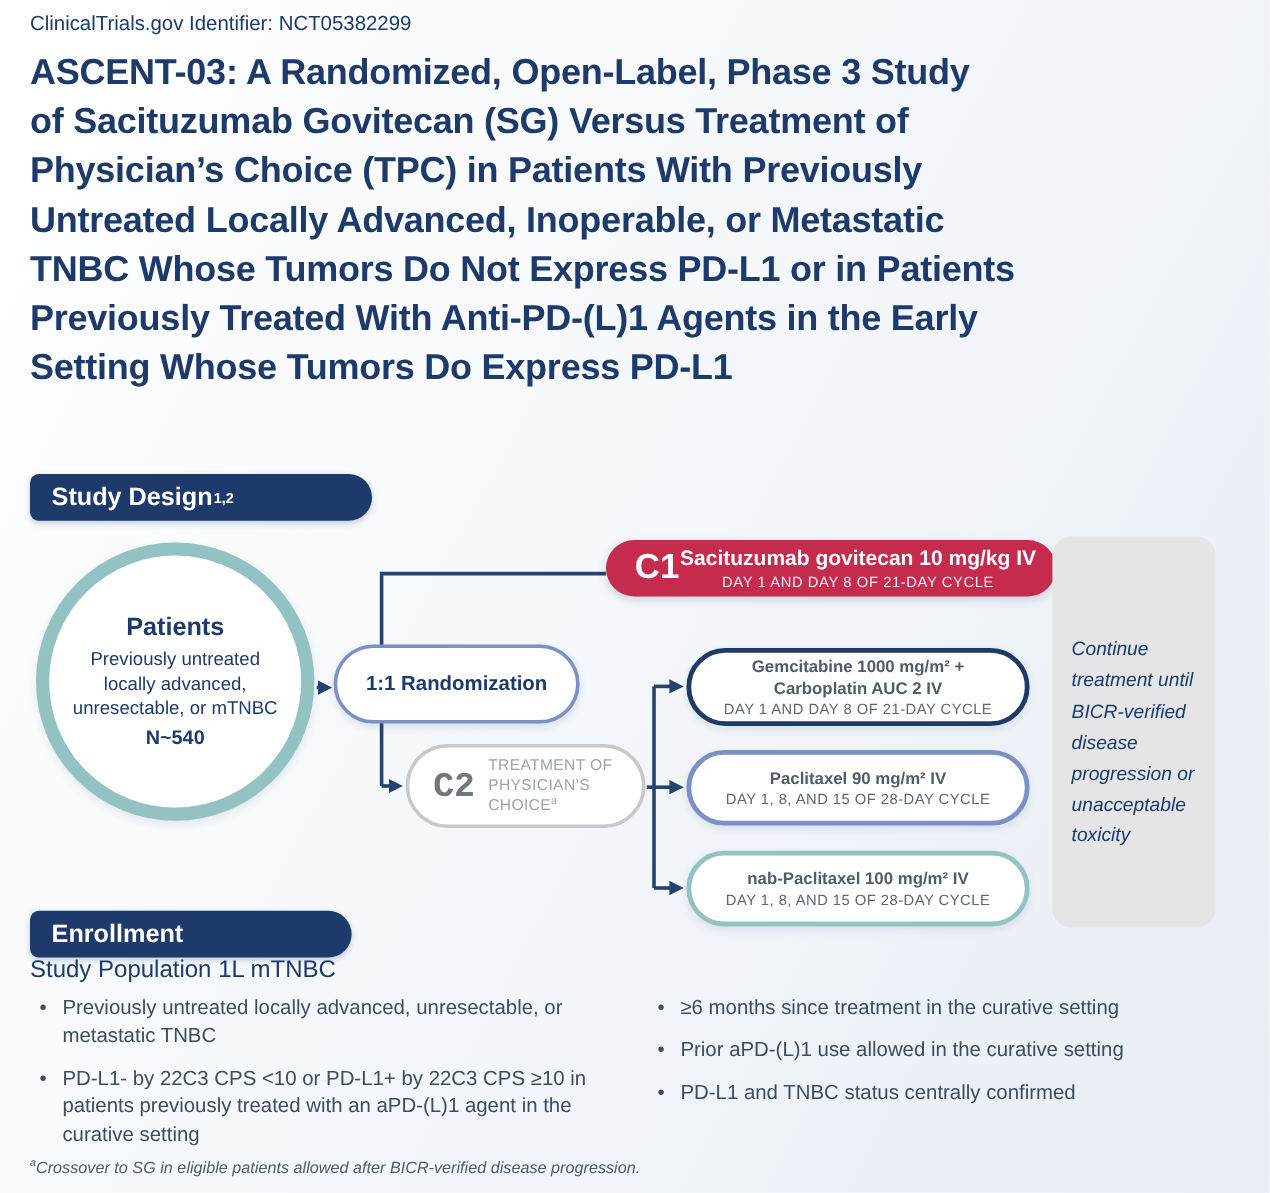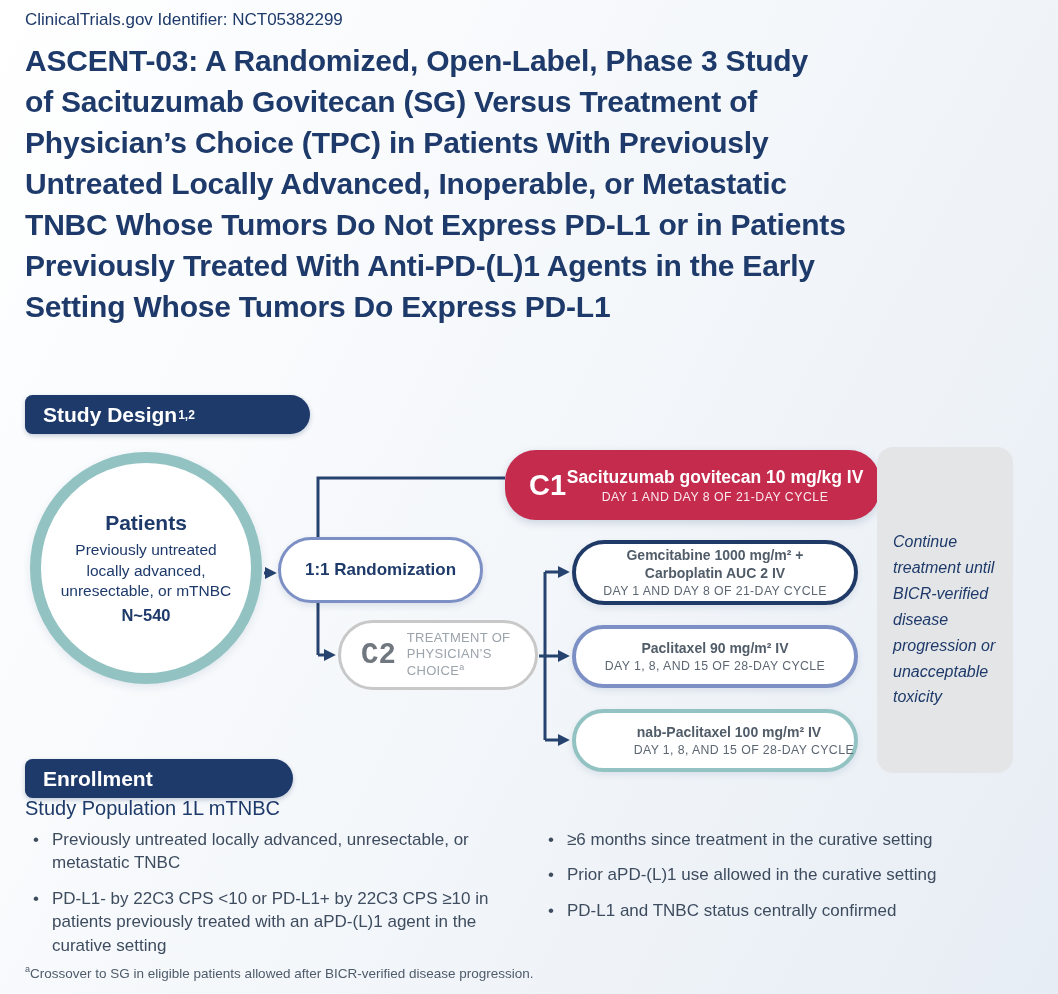--- a/index.html
+++ b/index.html
@@ -40,21 +40,21 @@
   .rand-pill {
     left: 278px; top: 537px; width: 205px; height: 66px;
     border: 3px solid #7c90c6; border-radius: 33px; background: #ffffff;
     display: flex; align-items: center; justify-content: center;
     font-size: 17px; font-weight: bold; color: #1e3a6a;
     box-shadow: 0 3px 7px rgba(30,58,106,0.12);
   }
 
   
   .c1-pill {
-    left: 505px; top: 450px; width: 375px; height: 70px;
+    left: 505px; top: 450px; width: 375px; height: 47px;
     background: #c42b4d; border-radius: 31px; color: #ffffff;
     display: flex; align-items: center; box-shadow: 0 3px 8px rgba(30,58,106,0.18);
   }
   .c1-pill .arm-code { font-size: 29px; font-weight: bold; margin-left: 24px; }
   .c1-pill .c1-text { flex: 1; text-align: center; padding-right: 16px; }
   .c1-pill .c1-name { font-size: 17.5px; font-weight: bold; }
   .c1-pill .c1-sched { font-size: 12.3px; letter-spacing: 0.5px; margin-top: 2px; color: #fbe9ee; }
 
   
   .c2-pill {
@@ -69,40 +69,40 @@
   
   .tpc-box {
     left: 572px; width: 286px; background: #ffffff; border-radius: 33px;
     display: flex; flex-direction: column; justify-content: center; align-items: center;
     text-align: center; box-shadow: 0 3px 7px rgba(30,58,106,0.10);
   }
   .tpc-box .tpc-name { font-size: 14px; font-weight: bold; color: #515c69; line-height: 1.22; width: 250px; }
   .tpc-box .tpc-sched { font-size: 12.3px; color: #5c6773; letter-spacing: 0.4px; margin-top: 2px; }
   .tpc-0 { top: 540px; height: 65px; border: 4px solid #203a68; }
   .tpc-1 { top: 625px; height: 63px; border: 4px solid #7c90c6; }
-  .tpc-2 { top: 709px; height: 63px; border: 4px solid #92c3c2; align-items: flex-end; }
+  .tpc-2 { top: 709px; height: 63px; border: 4px solid #92c3c2; }
 
   
   .note-panel {
     left: 877px; top: 447px; width: 136px; height: 326px;
     background: #e4e5e7; border-radius: 16px;
     padding: 82px 12px 0 16px;
     font-style: italic; font-size: 16px; line-height: 1.62; color: #1e3a6a; font-weight: 500;
   }
 
   
   .pop-heading { left: 25px; top: 797px; font-size: 20px; font-weight: normal; color: #1e3a6a; }
   .criteria { font-size: 17px; line-height: 1.38; color: #3e4c5f; }
   .criteria-left { left: 30px; top: 828px; width: 487px; }
   .criteria-right { left: 545px; top: 828px; width: 500px; }
   .crit-item { position: relative; padding-left: 22px; margin-bottom: 12px; }
   .crit-item::before { content: "\2022"; position: absolute; left: 3px; top: 0; color: #3e4c5f; }
 
   
-  .footnote { left: 25px; top: 964px; font-size: 13.5px; color: #4e5b6a; }
+  .footnote { left: 25px; top: 964px; font-size: 13.5px; color: #4e5b6a; font-style: italic; }
   .footnote sup { font-size: 9px; }
 
   .arrows { left: 0; top: 0; pointer-events: none; }
   .layer-top { z-index: 2; }
   svg.arrows { z-index: 1; }
 </style>
 </head>
 <body>
 
 <div class="page">

